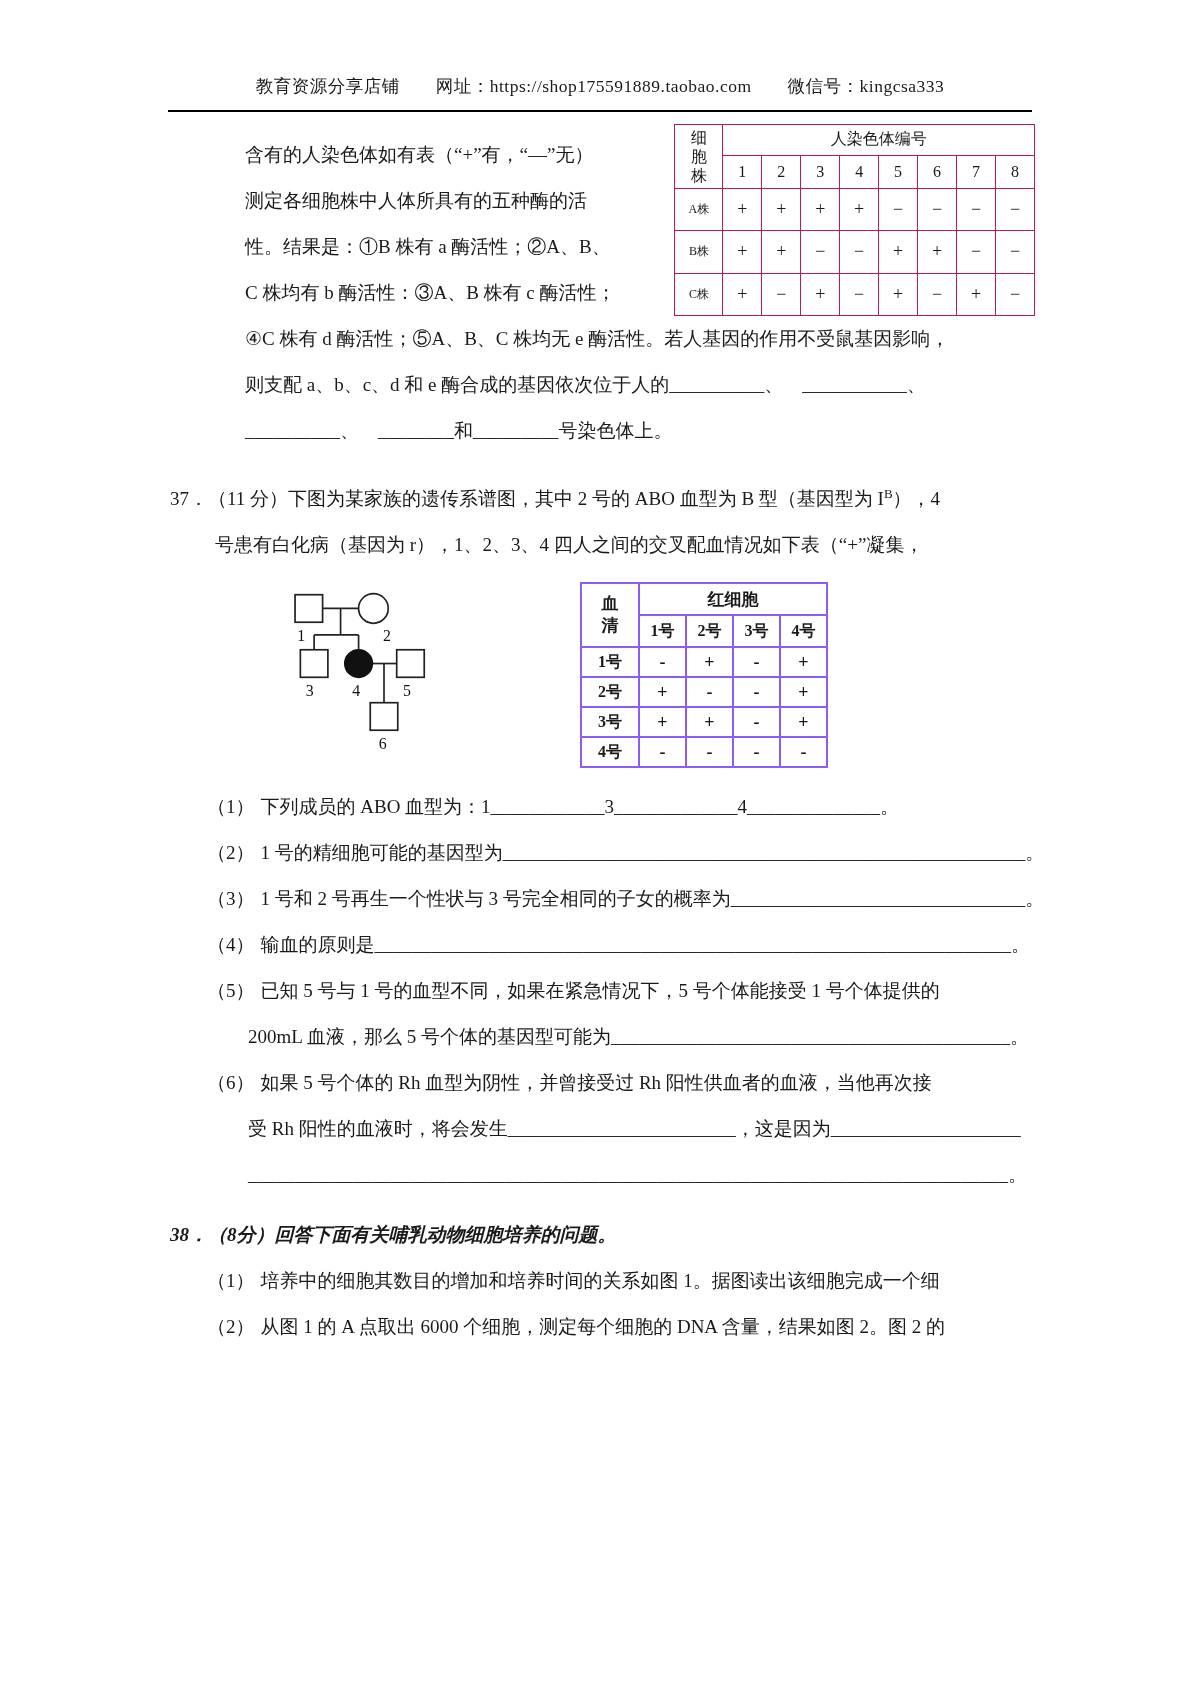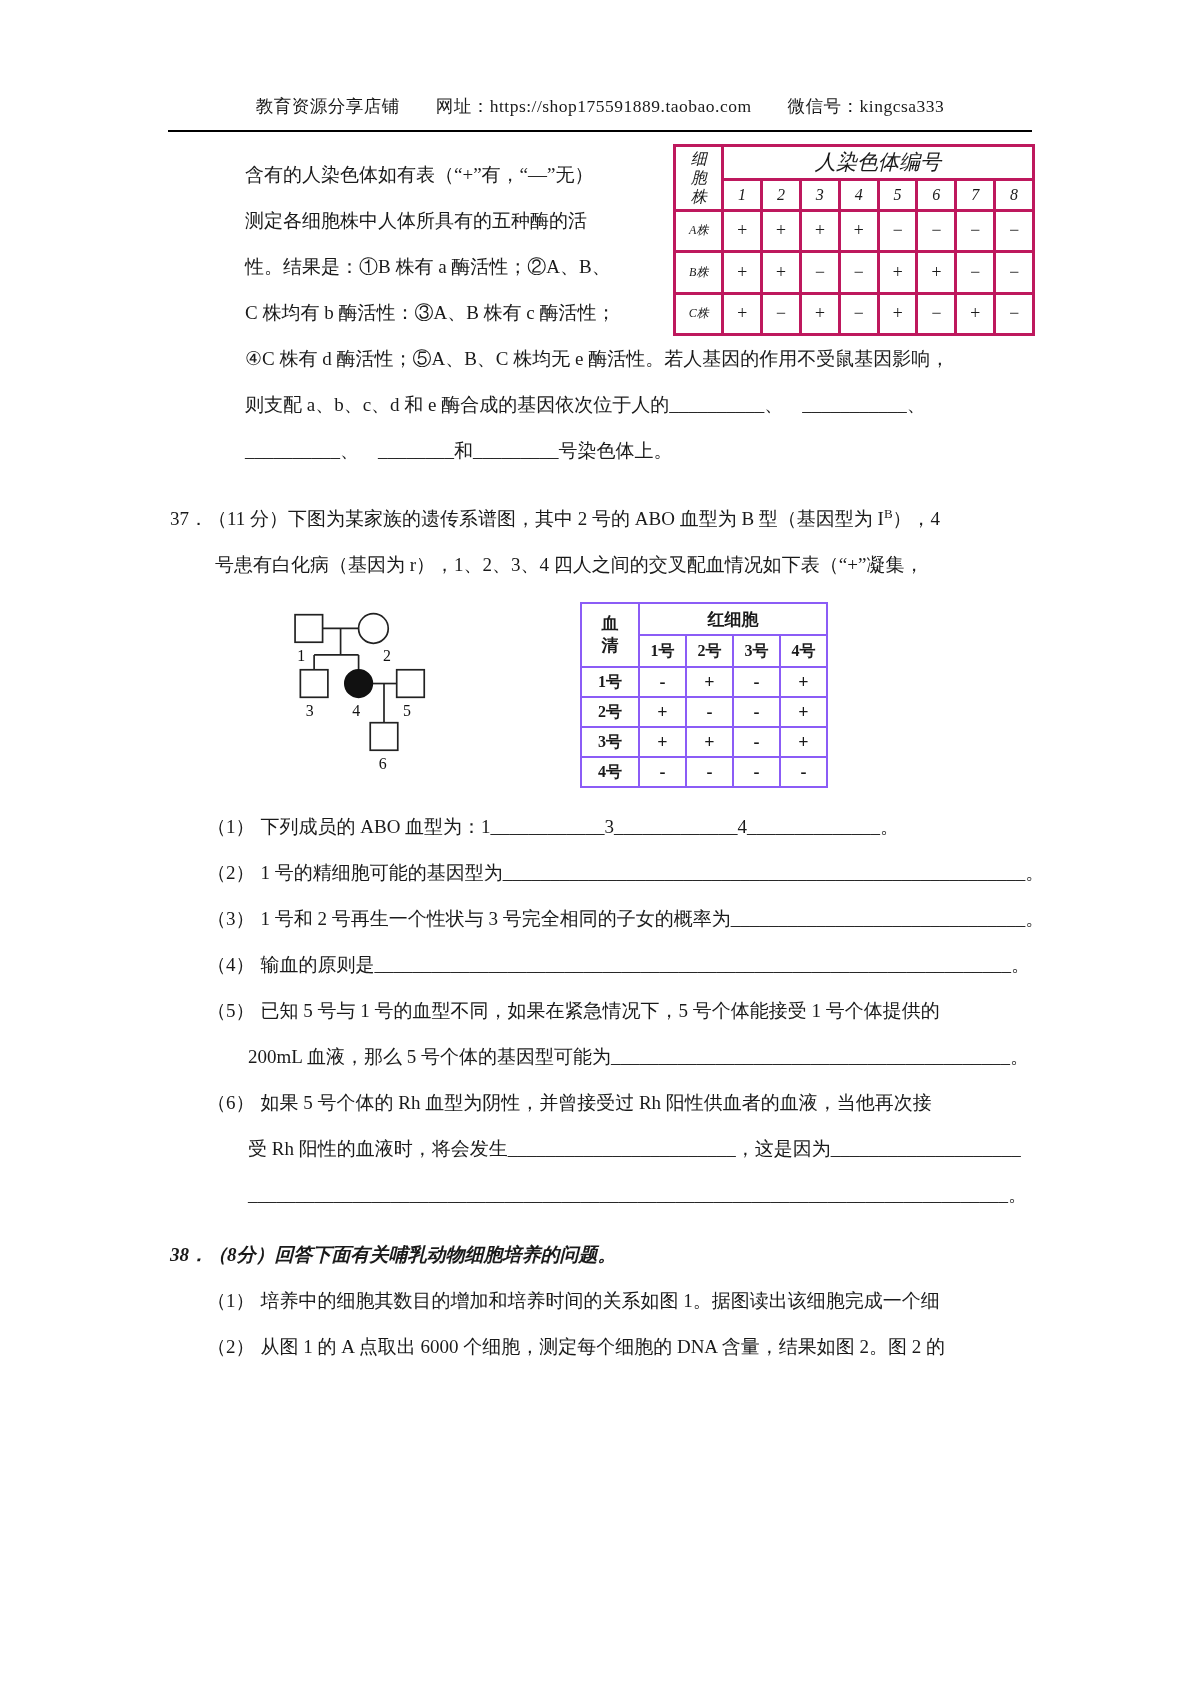--- a/index.html
+++ b/index.html
@@ -8,21 +8,21 @@
     position: relative;
     width: 1200px;
     height: 1698px;
     background: #ffffff;
     color: #1a1a1a;
     font-family: "Liberation Serif", "DejaVu Serif", serif;
     font-size: 19px;
     overflow: hidden;
   }
   .header {
-    padding-top: 94px;
+    padding-top: 74px;
     text-align: center;
     font-size: 17.5px;
     letter-spacing: 0.5px;
     line-height: 24px;
   }
   .rule {
     width: 864px;
     margin: 12px 0 0 168px;
     border-top: 2px solid #000;
     height: 0;
@@ -33,24 +33,24 @@
     display: flex;
     justify-content: space-between;
     width: 790px;
     margin: 8px 0 0 245px;
   }
   .side-lines { width: 430px; padding-top: 12px; }
 
   table { border-collapse: collapse; text-align: center; }
 
   .chrom-table { margin-top: 4px; }
-  .chrom-table td { border: 3px solid #be185d; padding: 0; font-style: italic; }
+  .chrom-table td { border: 1px solid #be185d; padding: 0; }
   .chrom-table .corner { width: 48px; font-size: 16px; line-height: 19px; padding: 2px 0; }
   .corner-inner { display: inline-block; width: 17px; word-break: break-all; text-align: center; }
-  .chrom-table .hdr { height: 26px; font-size: 21px; }
+  .chrom-table .hdr { height: 26px; font-size: 16px; }
   .chrom-table .num { width: 39px; height: 28px; font-size: 16px; }
   .chrom-table .rowlab { font-size: 12px; height: 41px; }
   .chrom-table .val { font-size: 18px; }
 
   .full-lines { margin-left: 245px; }
 
   .q37-intro { margin-top: 17px; }
   .q37-intro .l1 { margin-left: 170px; }
   .lc { margin-left: 215px; }
   sup { font-size: 13px; }

